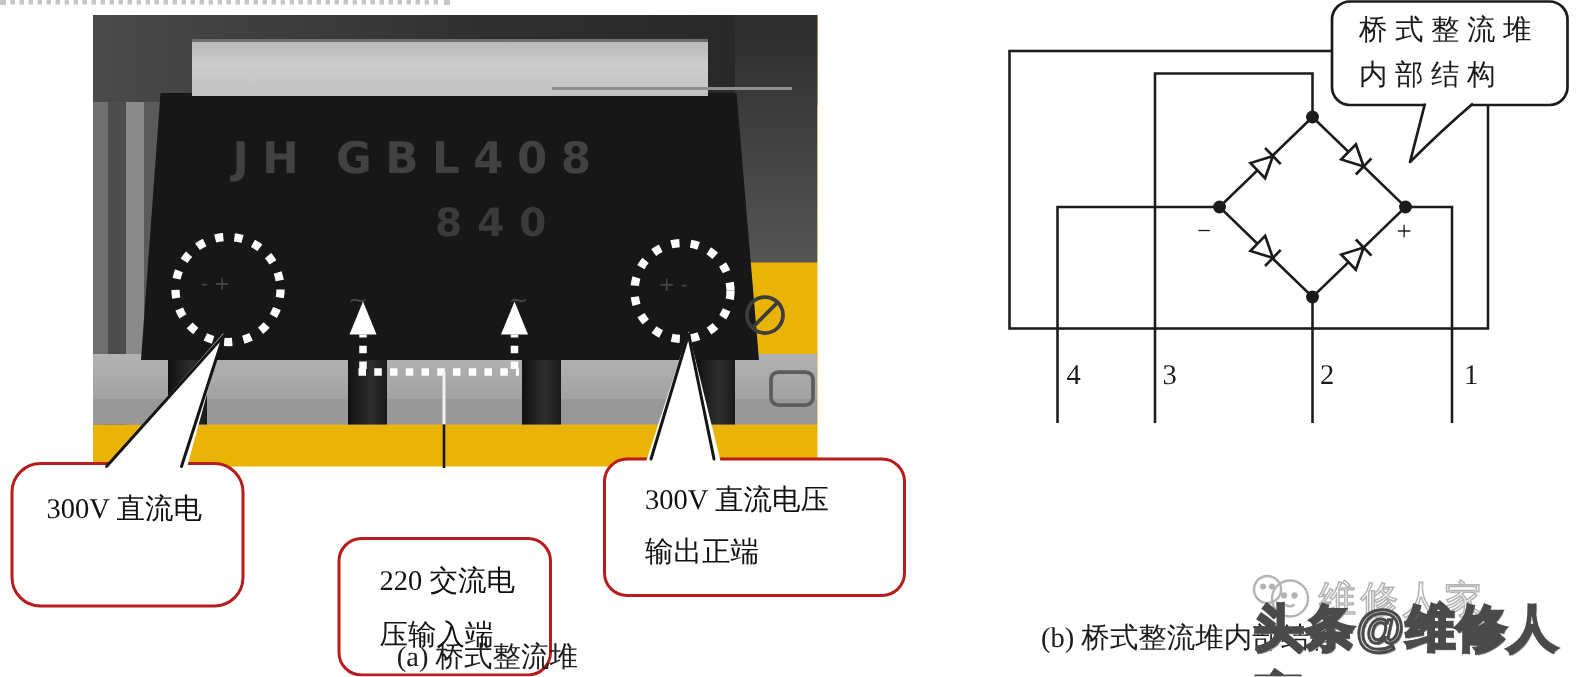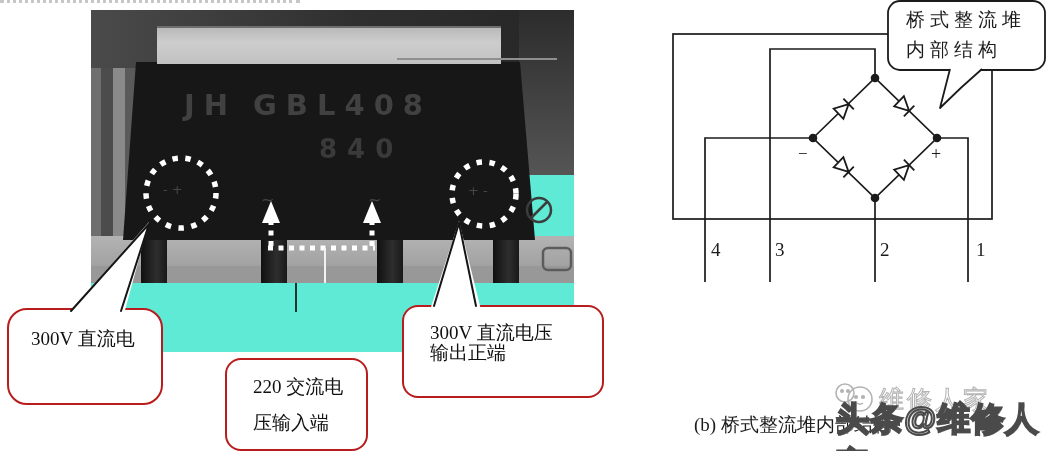--- a/index.html
+++ b/index.html
@@ -4,21 +4,21 @@
 <style>
   html,body{margin:0;padding:0;background:#ffffff;}
   .canvas{position:relative;width:1056px;height:451px;background:#ffffff;overflow:hidden;
           font-family:"Liberation Serif", serif;color:#151515;}
   .abs{position:absolute;}
 
   
   .remnant{left:0;top:0;width:300px;height:3px;border-top:3px dotted #a9a9a9;opacity:.65;}
 
   
-  .photo{left:62px;top:10px;width:483px;height:342px;overflow:hidden;background:#5eead4;margin-left:29px;}
+  .photo{left:62px;top:10px;width:483px;height:301px;overflow:hidden;background:#eab308;}
   .ph-top{left:0;top:0;width:483px;height:60px;background:linear-gradient(90deg,#4a4a4a,#2f2f2f 55%,#262626);}
   .ph-right-dark{left:428px;top:0;width:55px;height:165px;background:linear-gradient(180deg,#2c2c2c,#555555);}
   .ph-left{left:0;top:58px;width:48px;height:215px;
            background:repeating-linear-gradient(90deg,#6f6f6f 0 10px,#4c4c4c 10px 22px,#8a8a8a 22px 34px,#5a5a5a 34px 48px);}
   .ph-band1{left:0;top:226px;width:483px;height:30px;background:linear-gradient(180deg,#b3b3b3,#a2a2a2);}
   .ph-band2{left:0;top:256px;width:483px;height:17px;background:#989898;}
   .ph-pin{top:216px;width:26px;height:57px;background:linear-gradient(90deg,#101010,#2e2e2e 60%,#191919);}
   .ph-tab{left:66px;top:16px;width:344px;height:36px;background:linear-gradient(180deg,#b9b9b9,#cdcdcd 40%,#c2c2c2);
           border-top:2px solid #6e6e6e;}
   .ph-tab-slot{left:240px;top:30px;width:160px;height:2px;background:#8f8f8f;}
@@ -37,21 +37,21 @@
   .cbox{background:#ffffff;border:2px solid #b91c1c;z-index:2;}
   .cbox .l1,.cbox .l2{white-space:nowrap;font-size:19px;color:#111;}
   .box1{left:7px;top:308px;width:152px;height:93px;border-radius:20px;padding-top:0;}
   .box1 .l1{position:absolute;left:22px;top:16px;}
   .box1 .l2{position:absolute;left:22px;top:52px;}
   .box2{left:225px;top:310px;width:139px;height:89px;border-radius:16px;margin-top:48px;}
   .box2 .l1{position:absolute;left:26px;top:14px;}
   .box2 .l2{position:absolute;left:26px;top:50px;}
   .box3{left:402px;top:305px;width:174px;height:89px;border-radius:16px;padding-left:24px;}
   .box3 .l1{position:absolute;left:26px;top:13px;}
-  .box3 .l2{position:absolute;left:26px;top:33px;}
+  .box3 .l2{position:absolute;left:26px;top:48px;}
 
   
   .cap{font-size:19px;color:#1c1c1c;white-space:nowrap;z-index:2;}
   .cap-a{left:240px;top:425px;width:170px;text-align:center;}
   .cap-b{left:694px;top:412px;}
 
   
   svg.overlay{left:0;top:0;z-index:3;pointer-events:none;}
 
   
@@ -123,20 +123,21 @@
   </div>
   <div class="abs cbox box2">
     <div class="l1">220 交流电</div>
     <div class="l2">压输入端</div>
   </div>
   <div class="abs cbox box3">
     <div class="l1">300V 直流电压</div>
     <div class="l2">输出正端</div>
   </div>
 
+  <div class="abs cap cap-a">(a) 桥式整流堆</div>
   <div class="abs cap cap-b">(b) 桥式整流堆内部结构</div>
 
   <svg class="abs overlay" width="1056" height="451" viewBox="0 0 1056 451">
 
     <g>
       <polygon points="149,222 68,314 124,314" fill="#ffffff"></polygon>
       <path d="M149,224 L71,311 M149,224 L121,311" stroke="#151515" stroke-width="2" stroke-linecap="round" fill="none"></path>
     </g>
     <g>
       <polygon points="459,221 430,310 481,310" fill="#ffffff"></polygon>

